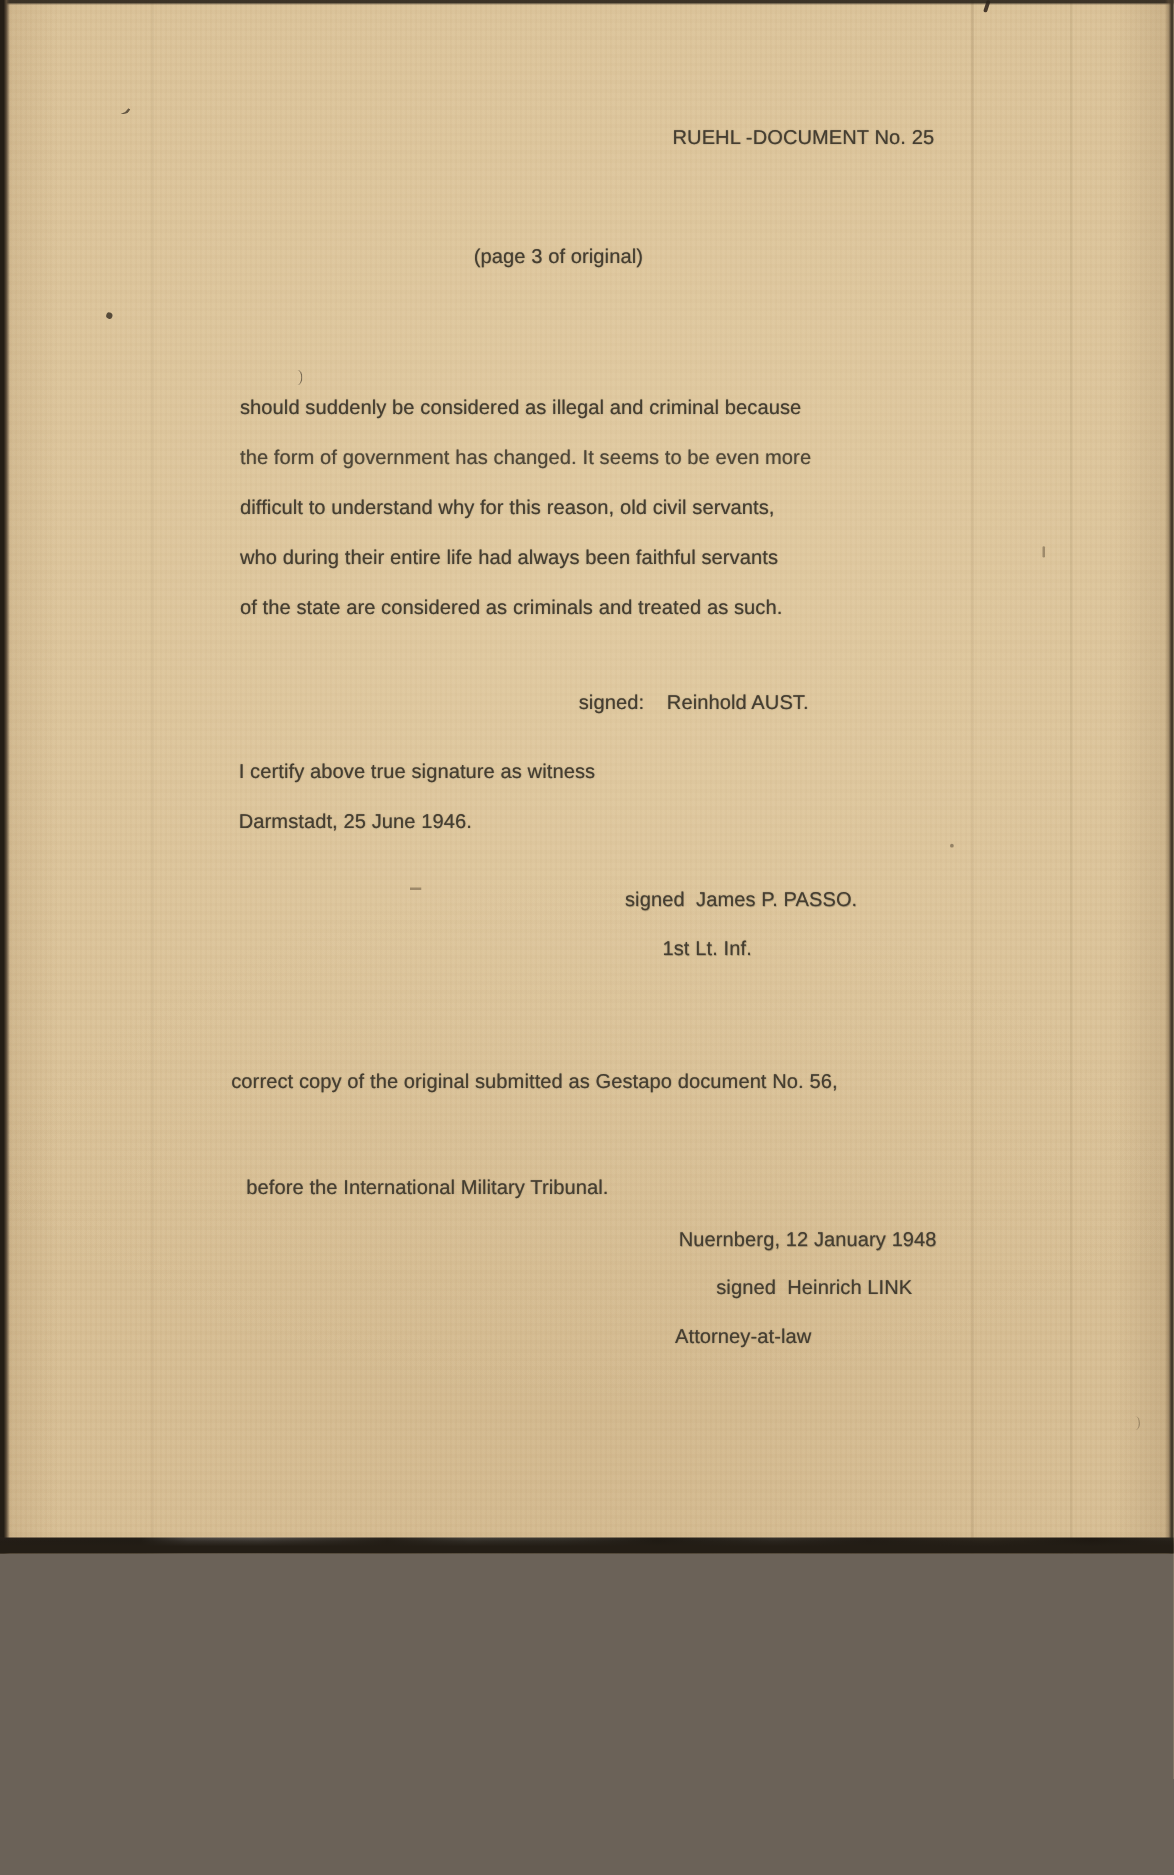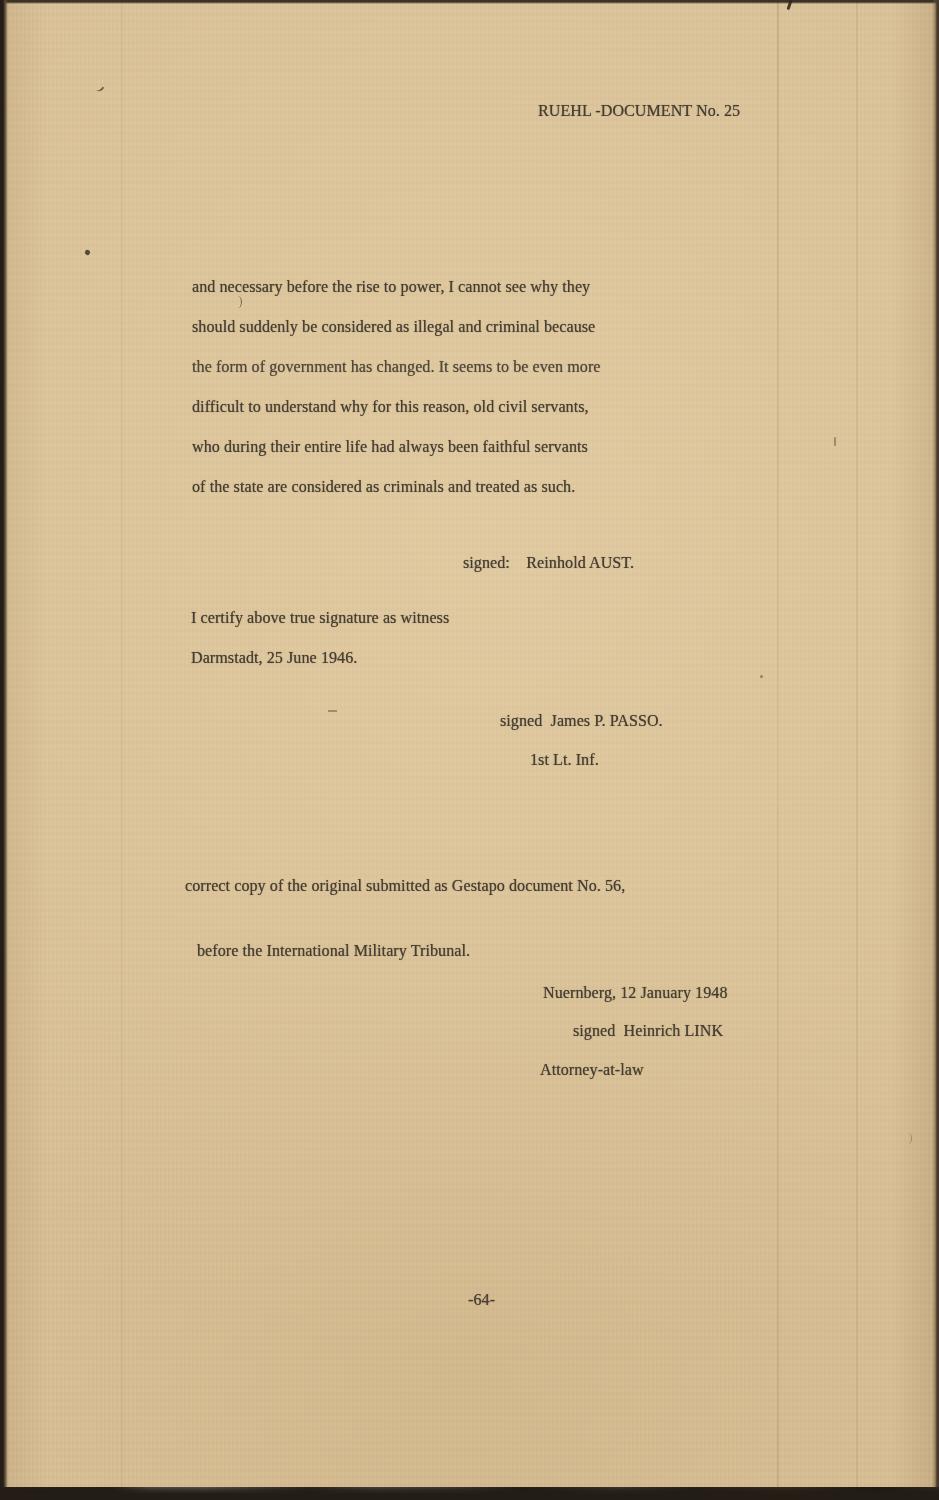--- a/index.html
+++ b/index.html
@@ -1,28 +1,28 @@
 <!DOCTYPE html>
 <html><head>
 <meta charset="utf-8">
 <style>
   html, body { margin: 0; padding: 0; background: #6b6258; }
   .page {
     position: relative;
     width: 939px;
-    height: 1500px;
+    height: 1243px;
     overflow: hidden;
     background-color: #d8bf95;
     background-image:
       radial-gradient(ellipse 120% 80% at 52% 35%, rgba(238,219,180,0.38), rgba(238,219,180,0) 70%),
       radial-gradient(ellipse 100% 60% at 50% 92%, rgba(186,156,112,0.20), rgba(186,156,112,0) 60%),
       linear-gradient(90deg, rgba(150,120,80,0.20) 0, rgba(150,120,80,0) 5%, rgba(150,120,80,0) 95%, rgba(128,100,64,0.22) 100%),
       repeating-linear-gradient(90deg, rgba(170,140,95,0.045) 0 2px, rgba(255,245,220,0.035) 2px 4px),
       repeating-linear-gradient(0deg, rgba(160,130,88,0.03) 0 3px, rgba(245,232,200,0.03) 3px 7px);
-    font-family: Liberation Serif, serif;
+    font-family: Liberation Sans, sans-serif;
     text-align: right;
   }
   .line {
     position: absolute;
     height: 40px;
     line-height: 40px;
     font-size: 16px;
     letter-spacing: 0.1px;
     white-space: pre;
     color: #453e31;
@@ -55,37 +55,37 @@
   .speck-dot2 { left: 760px; top: 675px; width: 3px; height: 3px; background: rgba(90,75,55,0.55); border-radius: 50%; }
   .speck-tickr { left: 834px; top: 437px; width: 2px; height: 9px; background: rgba(95,80,58,0.5); border-radius: 1px; }
   .speck-paren2 { left: 905px; top: 1133px; width: 6px; height: 11px; border-right: 1.4px solid rgba(95,80,58,0.45); border-radius: 50%; }
 </style>
 </head>
 <body>
 
 <div class="page">
 
   <div class="line" style="left:538px; top:91px;">RUEHL -DOCUMENT No. 25</div>
+  <div class="line" style="left:379px; top:186px;">(page 3 of original)</div>
 
-  <div class="line" style="left:192px; top:267px;">and necessary before the rise to power, I cannot see why they</div>
   <div class="line" style="left:192px; top:307px;">should suddenly be considered as illegal and criminal because</div>
   <div class="line faded" style="left:192px; top:347px;">the form of government has changed. It seems to be even more</div>
   <div class="line" style="left:192px; top:387px;">difficult to understand why for this reason, old civil servants,</div>
   <div class="line" style="left:192px; top:427px;">who during their entire life had always been faithful servants</div>
   <div class="line" style="left:192px; top:467px;">of the state are considered as criminals and treated as such.</div>
 
   <div class="line" style="left:463px; top:543px;">signed:    Reinhold AUST.</div>
 
   <div class="line" style="left:191px; top:598px;">I certify above true signature as witness</div>
   <div class="line" style="left:191px; top:638px;">Darmstadt, 25 June 1946.</div>
 
   <div class="line" style="left:500px; top:701px;">signed  James P. PASSO.</div>
   <div class="line" style="left:530px; top:740px;">1st Lt. Inf.</div>
 
-  <div class="line" style="left:185px; top:866px;">correct copy of the original submitted as Gestapo document No. 56,</div>
+  <div class="line" style="left:185px; top:846px;">correct copy of the original submitted as Gestapo document No. 56,</div>
   <div class="line" style="left:185px; top:931px;margin-left:12px;">before the International Military Tribunal.</div>
 
   <div class="line" style="left:543px; top:973px;">Nuernberg, 12 January 1948</div>
   <div class="line" style="left:540px; top:1050px;">Attorney-at-law</div>
   <div class="line" style="left:573px; top:1011px;">signed  Heinrich LINK</div>
 
   <div class="line" style="left:468px; top:1280px;">-64-</div>
 
   <div class="crease crease-a"></div>
   <div class="crease crease-b"></div>

